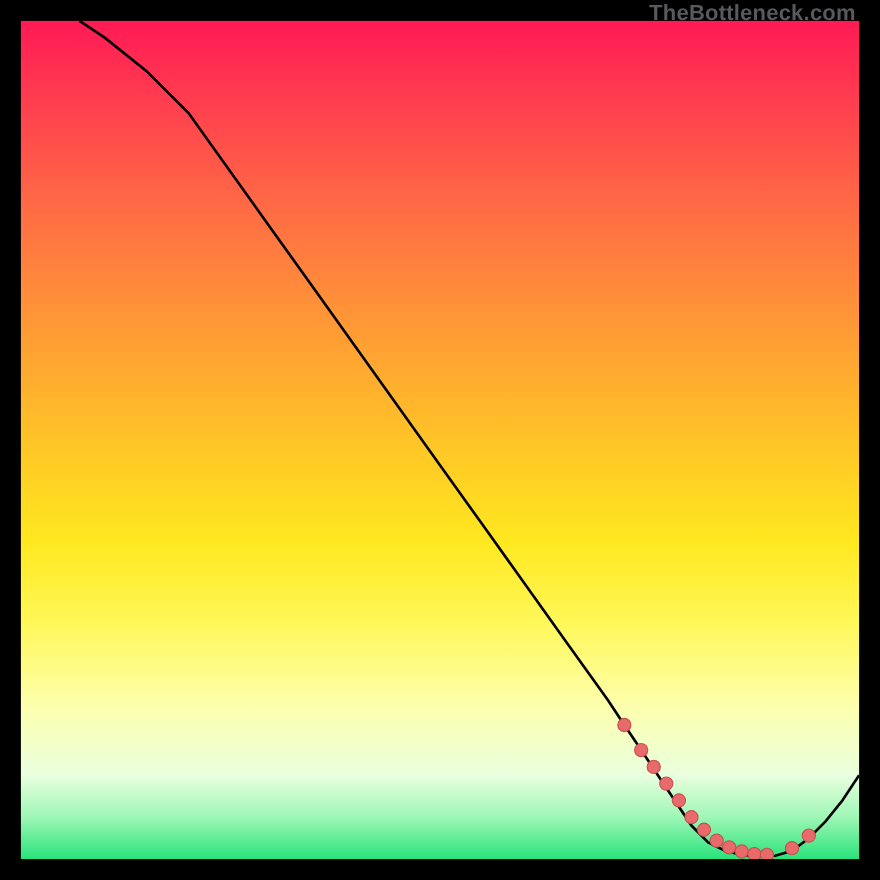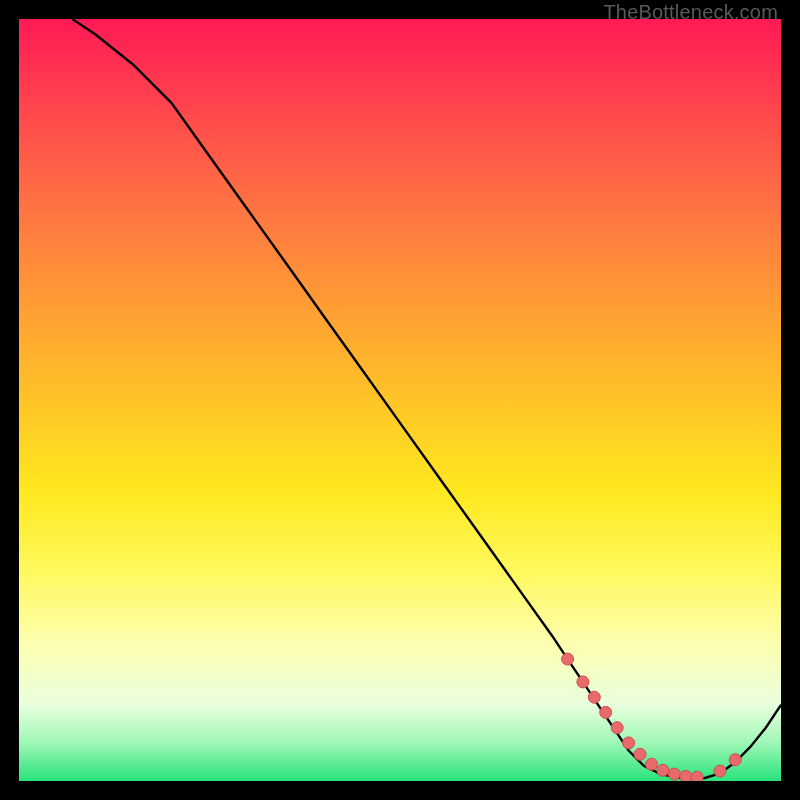--- a/index.html
+++ b/index.html
@@ -47,21 +47,21 @@
     top: 0;
     width: 762px;
     height: 762px;
   }
   .watermark {
     position: absolute;
     top: 1px;
     right: 22px;
     color: #57595c;
     font-size: 20px;
-    font-weight: 400;
+    font-weight: 700;
     letter-spacing: 0.2px;
     user-select: none;
   }
 </style>
 </head>
 <body>
 
 <div class="frame">
   <div class="plot"></div>
   <svg class="overlay" viewBox="0 0 762 762" preserveAspectRatio="none">

